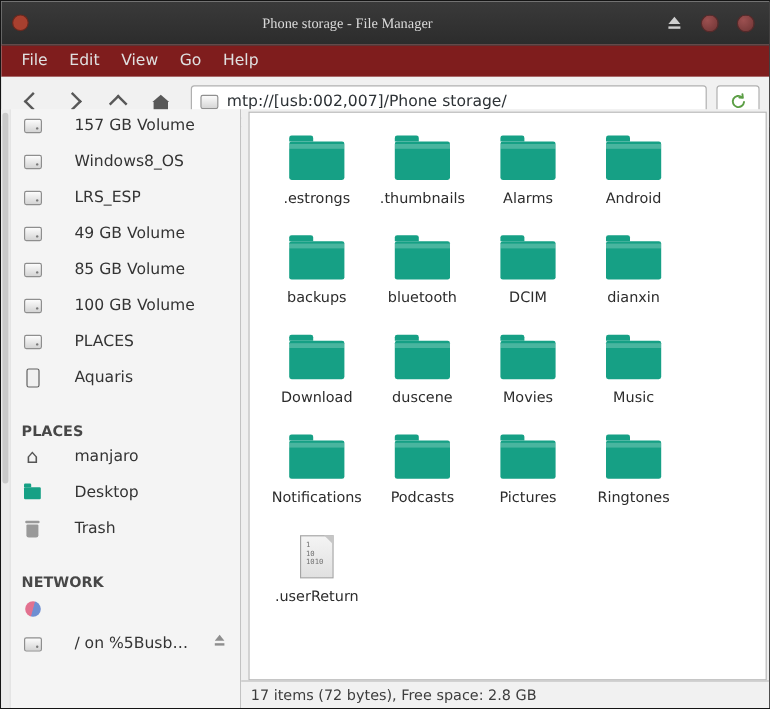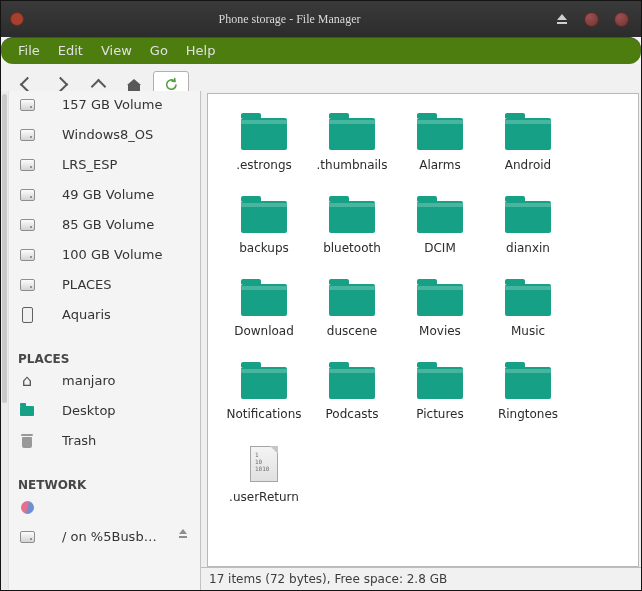--- a/index.html
+++ b/index.html
@@ -11,21 +11,21 @@
   .titlebar{height:36px;background:linear-gradient(#3a3a3a,#2c2c2c);display:flex;align-items:center;font-family:Liberation Serif, serif;}
   .app-icon{width:12px;height:12px;border-radius:50%;background:#a8402f;border:1px solid #69281e;margin-left:9px;flex:none;}
   .tb-title{flex:1;text-align:center;font-size:12px;color:#d9d9d9;white-space:nowrap;}
   .tb-controls{display:flex;align-items:center;gap:15px;margin-right:12px;}
   .tb-eject{position:relative;width:14px;height:12px;}
   .tb-eject::before{content:"";position:absolute;left:2px;top:1px;border-left:5px solid transparent;border-right:5px solid transparent;border-bottom:6px solid #cfcfcf;}
   .tb-eject::after{content:"";position:absolute;left:2px;bottom:1px;width:10px;height:2px;background:#cfcfcf;}
   .ctrl-circle{width:13px;height:13px;border-radius:50%;border:1px solid #552a2a;background:radial-gradient(circle at 35% 30%,#9c5050,#6e3434);}
 
   
-  .menubar{height:26px;background:#4d7c0f;border-top:1px solid #474747;display:flex;align-items:center;padding-left:8px;border-radius:12px;}
+  .menubar{height:26px;background:#7f1d1d;border-top:1px solid #474747;display:flex;align-items:center;padding-left:8px;}
   .menu-item{padding:0 9px;font-size:13px;line-height:26px;color:#e0e0e0;}
 
   
   .toolbar{height:41px;background:#f1f1f1;border-bottom:1px solid #bdbdbd;display:flex;align-items:center;padding:0 8px;gap:2px;}
   .tool-btn{width:34px;height:30px;display:flex;align-items:center;justify-content:center;border-radius:3px;flex:none;}
   .chev{width:9px;height:9px;border-left:2px solid #585858;border-bottom:2px solid #585858;display:block;}
   .rot-left{transform:rotate(45deg);margin-left:3px;}
   .rot-right{transform:rotate(225deg);margin-right:3px;}
   .rot-up{transform:rotate(135deg);margin-top:4px;}
   .house{position:relative;width:12px;height:7px;background:#585858;margin-top:7px;}
@@ -104,20 +104,24 @@
       </div>
     <div class="tool-btn">
         <span class="chev rot-right"></span>
       </div>
     <div class="tool-btn">
         <span class="chev rot-up"></span>
       </div>
     <div class="tool-btn">
         <span class="house"></span>
       </div>
+    <div class="path-entry">
+      <span class="path-drive"></span>
+      <input class="path-input" value="mtp://[usb:002,007]/Phone storage/" style="">
+    </div>
     <div class="refresh-btn">
       <svg width="15" height="15" viewBox="0 0 16 16">
         <path d="M12.8 8.6A5 5 0 1 1 11 4.2" fill="none" stroke="#5b9e45" stroke-width="1.7" stroke-linecap="round"></path>
         <path d="M11.4 1.6l.4 3.2-3.2-.3" fill="none" stroke="#5b9e45" stroke-width="1.7" stroke-linecap="round" stroke-linejoin="round"></path>
       </svg>
     </div>
   </div>
 
   <aside class="sidebar">
     <div class="side-scroll">

